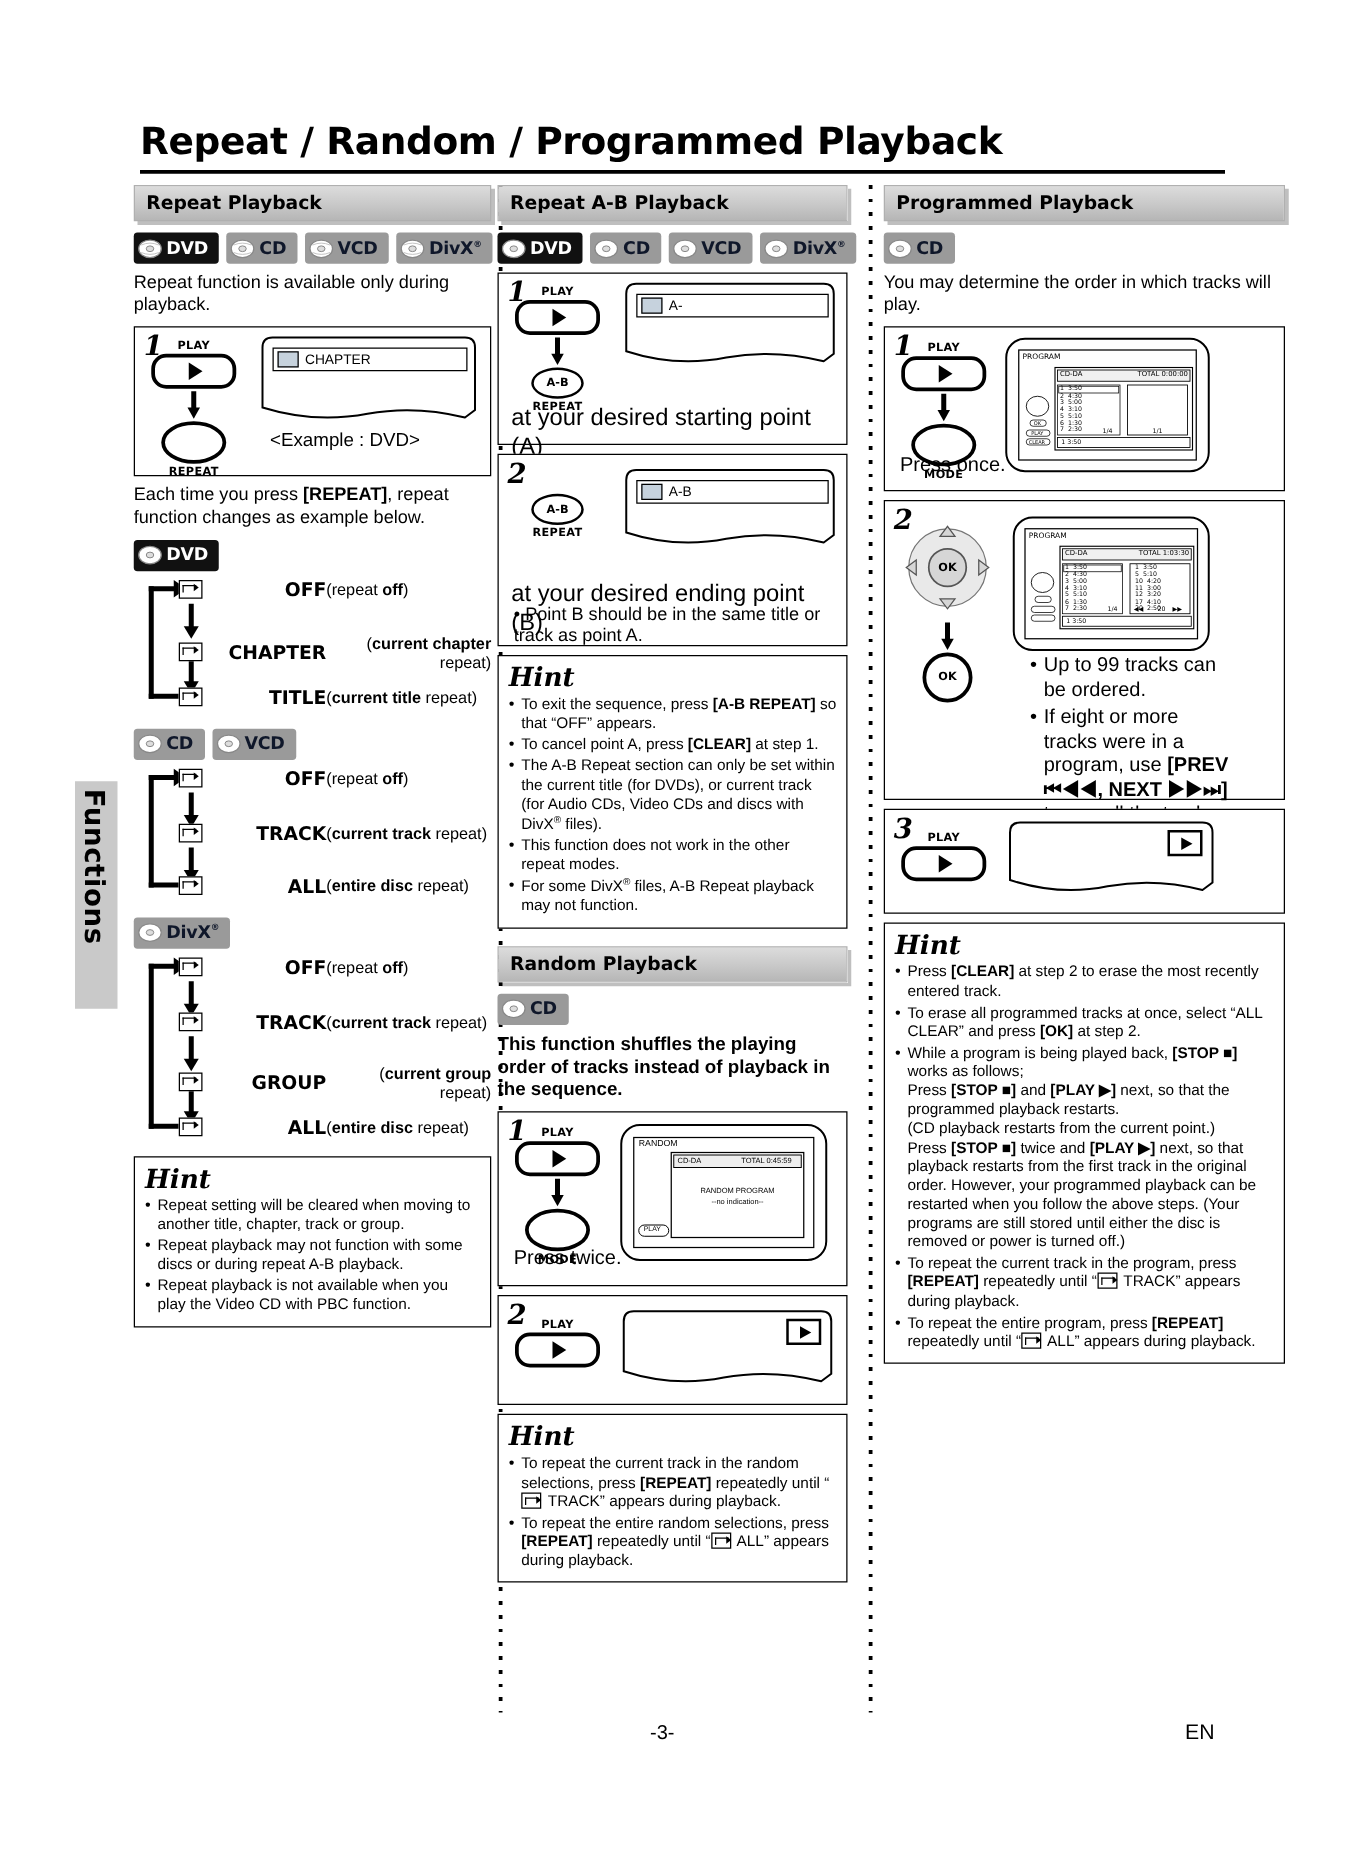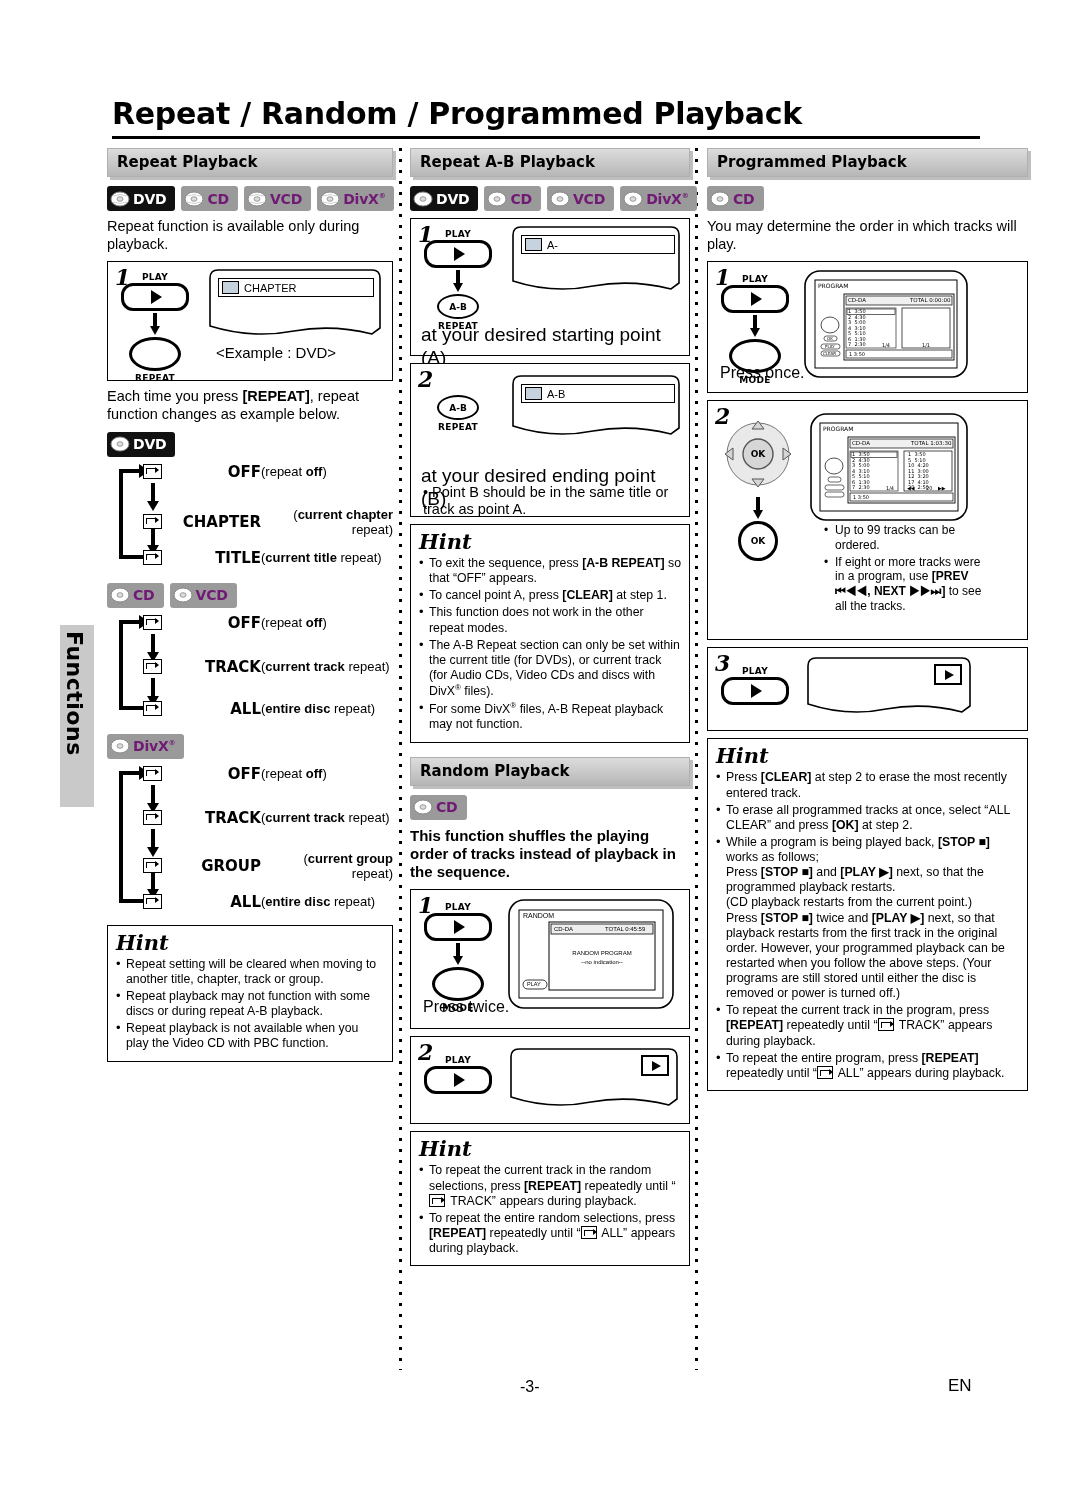--- a/index.html
+++ b/index.html
@@ -26,21 +26,21 @@
     display:block;white-space:nowrap;
     transform:rotate(90deg);transform-origin:left top;
     position:absolute;left:27px;top:6px;
     font-size:22px;font-weight:bold;letter-spacing:0.5px;
     font-family:"DejaVu Sans",sans-serif;
   }
 
   
   .col{position:absolute;top:148px;}
   .col1{left:107px;width:286px;}
-  .col2{left:410px;width:280px;}
+  .col2{left:398px;width:280px;}
   .col3{left:707px;width:321px;}
 
   .dotline{
     position:absolute;top:148px;width:3px;height:1222px;
     background-image:repeating-linear-gradient(to bottom,#000 0 3px,transparent 3px 11px);
   }
   .dot1{left:399px;}
   .dot2{left:695px;}
 
   
@@ -57,21 +57,21 @@
   }
 
   
   .badges{display:flex;gap:6px;margin:6px 0 7px 0;}
   .badge{
     height:25px;display:inline-flex;align-items:center;
     padding:0 9px 0 3px;border-radius:3px;
     font-family:"DejaVu Sans",sans-serif;font-weight:bold;
   }
   .badge.dark{background:#111;color:#fff;}
-  .badge.gray{background:#9a9a9a;color:#701a75;}
+  .badge.gray{background:#9a9a9a;color:#0f172a;}
   .badge .disc{
     width:20px;height:16px;margin-right:3px;flex:0 0 auto;
     position:relative;
   }
   .badge .disc svg{display:block;}
   .badge .lbl{font-size:14px;letter-spacing:-0.2px;line-height:1;}
   .badge .lbl sup{font-size:7px;vertical-align:super;}
 
   .para{font-size:14.5px;line-height:1.22;margin:2px 0 8px 0;}
   .para.bold{font-weight:bold;font-size:15px;}
@@ -166,21 +166,21 @@
     font-size:12.3px;line-height:1.23;padding-left:10px;position:relative;margin-bottom:2px;
   }
   .hint li:before{content:"\2022";position:absolute;left:0;top:-1px;font-size:13px;}
   .hint li b{font-weight:bold;}
 
   .footer-page{position:absolute;left:520px;top:1378px;font-size:16px;}
   .footer-en{position:absolute;left:948px;top:1376px;font-size:17px;}
 
   
   .progscr{font-size:5px;font-family:"DejaVu Sans",sans-serif;}
-  .bullets-right{font-size:12px;line-height:1.22;padding:4px 6px 4px 10px;}
+  .bullets-right{font-size:16px;line-height:1.22;padding:4px 6px 4px 10px;}
   .bullets-right ul{margin:0;padding:0;list-style:none;}
   .bullets-right li{padding-left:11px;position:relative;margin-bottom:2px;}
   .bullets-right li:before{content:"\2022";position:absolute;left:0;}
   .bullets-right b{font-weight:bold;}
 </style>
 </head>
 <body>
 
 <div class="page">
 
@@ -506,22 +506,22 @@
       </div>
       <div class="step-caption" style="position:absolute;left:0;top:100px;">at your desired ending point (B)</div>
       <div class="bullet-sm" style="position:absolute;left:2px;top:120px;font-size:14.5px;">• <span>Point B should be in the same title or track as point A.</span></div>
     </div>
 
     <div class="hint">
       <h4>Hint</h4>
       <ul>
         <li>To exit the sequence, press <b>[A-B REPEAT]</b> so that “OFF” appears.</li>
         <li>To cancel point A, press <b>[CLEAR]</b> at step 1.</li>
+        <li>The A-B Repeat section can only be set within the current title (for DVDs), or current track (for Audio CDs, Video CDs and discs with DivX<sup style="font-size:8px">®</sup> files).</li>
         <li>This function does not work in the other repeat modes.</li>
-        <li>The A-B Repeat section can only be set within the current title (for DVDs), or current track (for Audio CDs, Video CDs and discs with DivX<sup style="font-size:8px">®</sup> files).</li>
         <li>For some DivX<sup style="font-size:8px">®</sup> files, A-B Repeat playback may not function.</li>
       </ul>
     </div>
 
     <div style="margin-top:14px;">
       <div class="sec-head">
         <span>Random Playback</span>
       </div>
       <div class="badges">
         <div class="badge gray">

